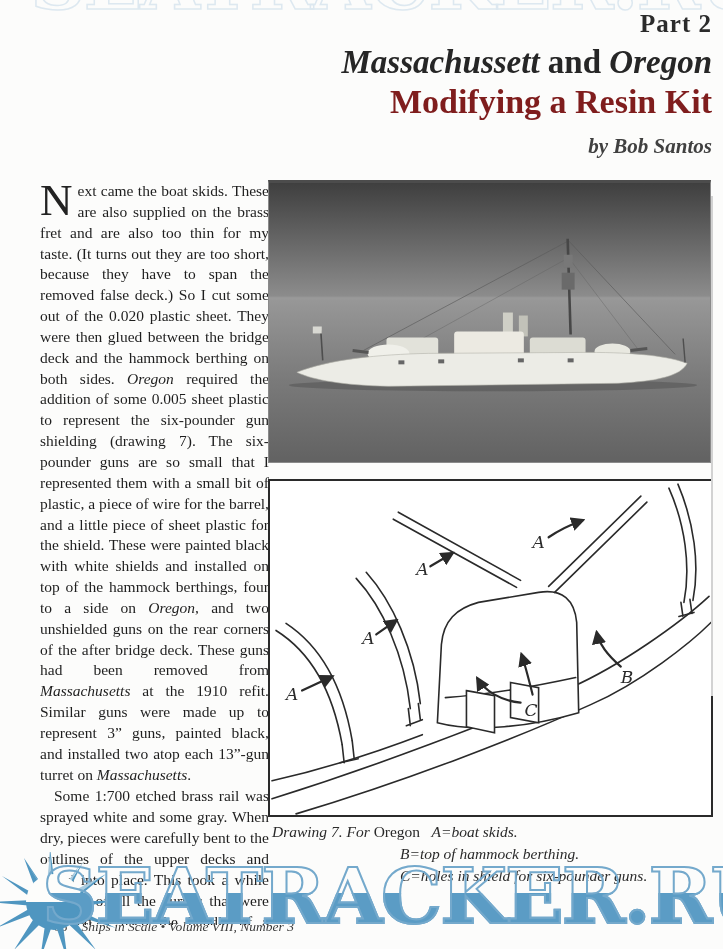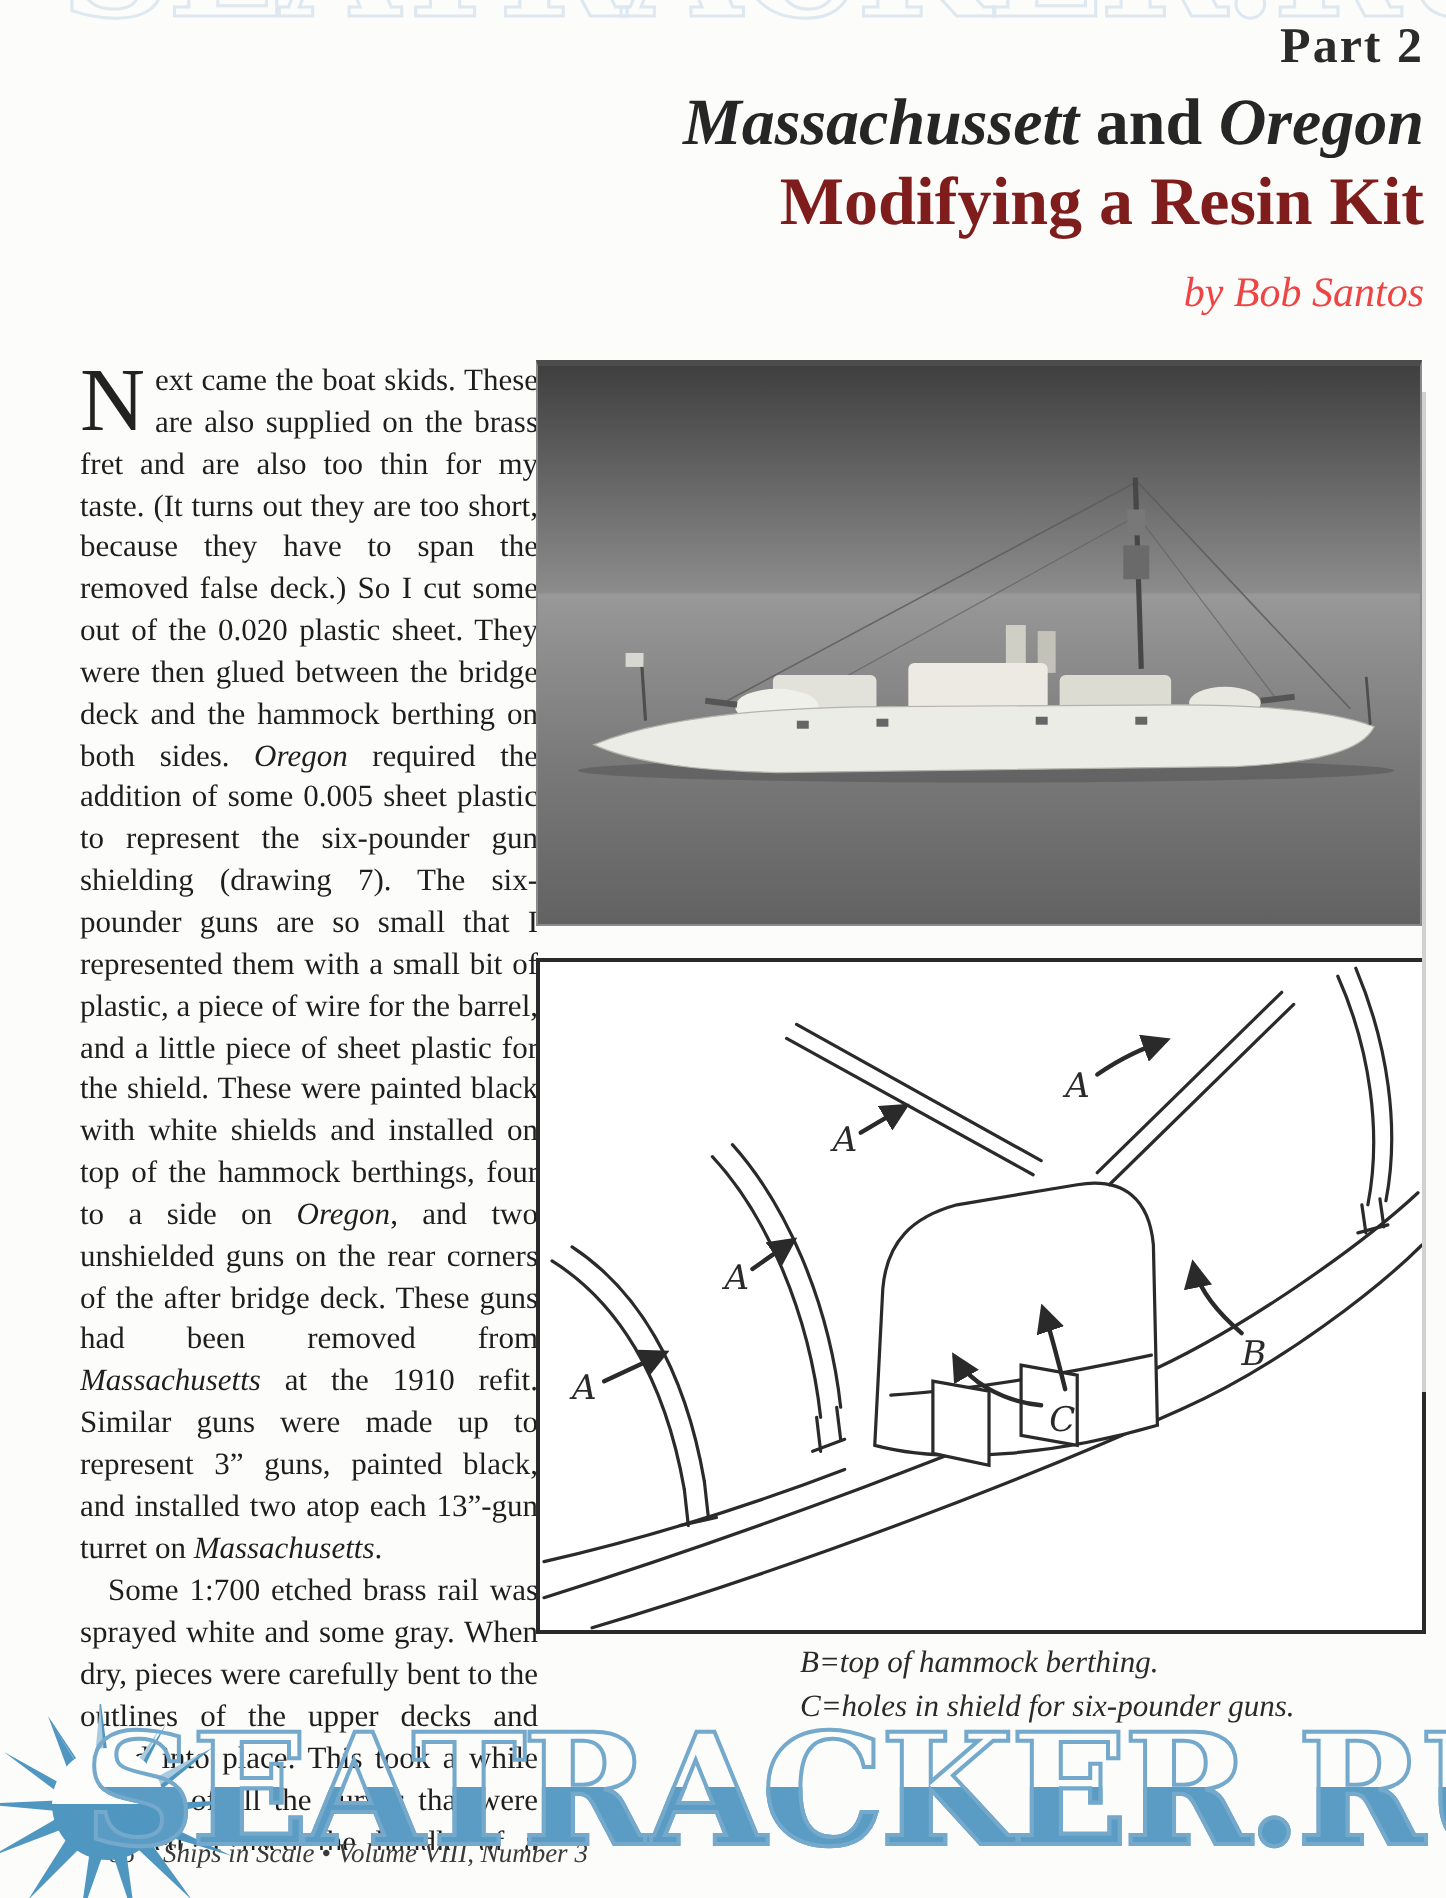--- a/index.html
+++ b/index.html
@@ -4,21 +4,21 @@
 <style>
   html,body{margin:0;padding:0;background:#e9e9e9;}
   .page{position:relative;width:723px;height:949px;background:#fcfcfb;overflow:hidden;
         font-family:"Liberation Serif",serif;color:#1e1e1e;}
   
   .title-block{position:absolute;left:40px;top:10px;width:672px;text-align:right;}
   .part{font-size:25px;font-weight:bold;letter-spacing:1px;color:#2b2b2b;}
   .main-title{font-size:33px;font-weight:bold;margin-top:6px;color:#262626;}
   .main-title em{font-style:italic;margin-top:12px;}
   .subtitle{font-size:34px;font-weight:bold;margin-top:2px;color:#7f1d1d;}
-  .byline{font-size:21px;font-weight:normal;font-style:italic;margin-top:13px;color:#ef4444;}
+  .byline{font-size:21px;font-weight:bold;font-style:italic;margin-top:13px;color:#404040;}
   
   .left-col{position:absolute;left:40px;top:181px;width:229px;height:744px;
             font-size:15.5px;line-height:20.85px;text-align:justify;overflow:hidden;}
   .left-col p{margin:0;}
   .left-col p.p2{text-indent:14px;margin-top:1px;}
   .dropcap{float:left;font-size:45px;line-height:35px;padding:2px 5px 0 0;color:#222;}
   em{font-style:italic;}
   
   .right-col{position:absolute;left:268px;top:180px;width:445px;}
   .photo{width:443px;height:283px;border:1px solid #8a8a8a;border-top:3px solid #4c4c4c;
@@ -167,20 +167,21 @@
           <text x="92" y="162">A</text>
           <text x="146" y="93">A</text>
           <text x="262" y="66">A</text>
           <text x="350" y="200">B</text>
           <text x="254" y="233">C</text>
         </g>
       </svg>
     </div>
 
     <div class="draw-caption">
+      <div><em>Drawing 7. For </em><span>Oregon</span><em>  A=boat skids.</em></div>
       <div class="indent"><em>B=top of hammock berthing.</em></div>
       <div class="indent"><em>C=holes in shield for six-pounder guns.</em></div>
     </div>
   </div>
 
   <div class="scan-edge"></div>
 
   <div class="footer">
     <span class="pgnum">68</span><span>Ships in Scale • Volume VIII, Number 3</span>
   </div>

